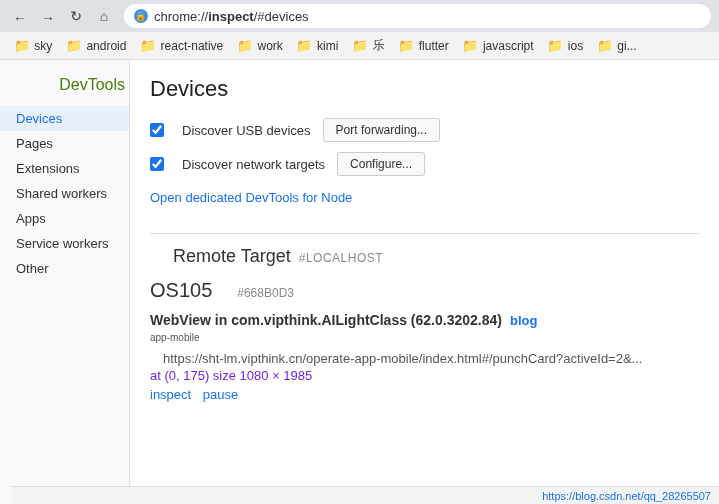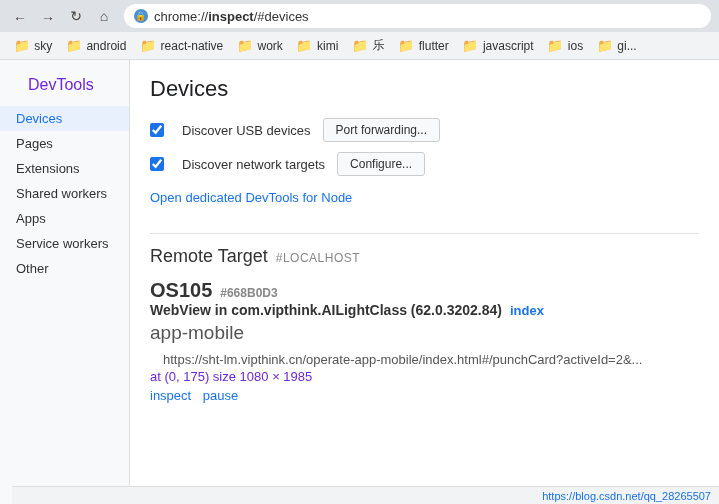--- a/index.html
+++ b/index.html
@@ -80,22 +80,23 @@
     .sidebar {
       width: 130px;
       background: #f8f9fa;
       border-right: 1px solid #e0e0e0;
       padding: 8px 0;
       flex-shrink: 0;
     }
     .devtools-title {
       font-size: 16px;
       font-weight: 500;
-      color: #6d28d9;
-      padding: 8px 28px 12px;
+      color: #4d7c0f;
+      padding: 8px 4px 12px;
+      text-align: right;
     }
     .sidebar-item {
       display: block;
       padding: 5px 16px;
       color: #333;
       cursor: pointer;
       text-decoration: none;
       font-size: 13px;
     }
     .sidebar-item.active {
@@ -156,41 +157,43 @@
       border: none;
       border-top: 1px solid #e0e0e0;
       margin: 12px 0;
     }
 
     .remote-target-heading {
       display: flex;
       align-items: baseline;
       gap: 8px;
       margin-bottom: 12px;
+      margin-left: 23px;
     }
     .remote-target-label {
       font-size: 18px;
       font-weight: 400;
       color: #333;
     }
     .remote-target-hash {
       font-size: 12px;
       color: #888;
       text-transform: uppercase;
       letter-spacing: 0.5px;
       text-align: right;
     }
 
     .device-name {
       font-size: 20px;
-      font-weight: 700;
+      font-weight: 400;
       color: #333;
       display: flex;
       align-items: baseline;
-      gap: 8px;
+      gap: 25px;
+      margin-bottom: 10px;
     }
     .device-id {
       font-size: 12px;
       color: #888;
     }
 
     .webview-title {
       font-size: 14px;
       font-weight: bold;
       color: #333;
@@ -208,21 +211,21 @@
     .app-info {
       font-size: 13px;
       color: #333;
       margin-bottom: 2px;
       display: flex;
       gap: 8px;
       flex-wrap: wrap;
       align-items: baseline;
     }
     .app-label {
-      font-size: 19px;
+      font-size: 10px;
       color: #555;
     }
     .app-url {
       font-size: 13px;
       color: #555;
       word-break: break-all;
       padding-left: 13px;
     }
     .app-coords {
       font-size: 13px;
@@ -356,21 +359,21 @@
       <span class="remote-target-hash">#LOCALHOST</span>
     </div>
 
     <div class="device-name">
       <span>OS105</span>
       <span class="device-id">#668B0D3</span>
     </div>
 
     <div class="webview-title">
       <span>WebView in com.vipthink.AILightClass (62.0.3202.84)</span>
-      <a class="trace-link" href="#">index</a>
+      <a class="trace-link" href="#">blog</a>
     </div>
 
     <div class="app-info">
       <span class="app-label">app-mobile</span>
       <span class="app-url">https://sht-lm.vipthink.cn/operate-app-mobile/index.html#/punchCard?activeId=2&amp;...</span>
     </div>
     <span class="app-coords">at (0, 175)  size 1080 × 1985</span>
 
     <div>
       <a class="inspect-link" href="#">inspect</a>

